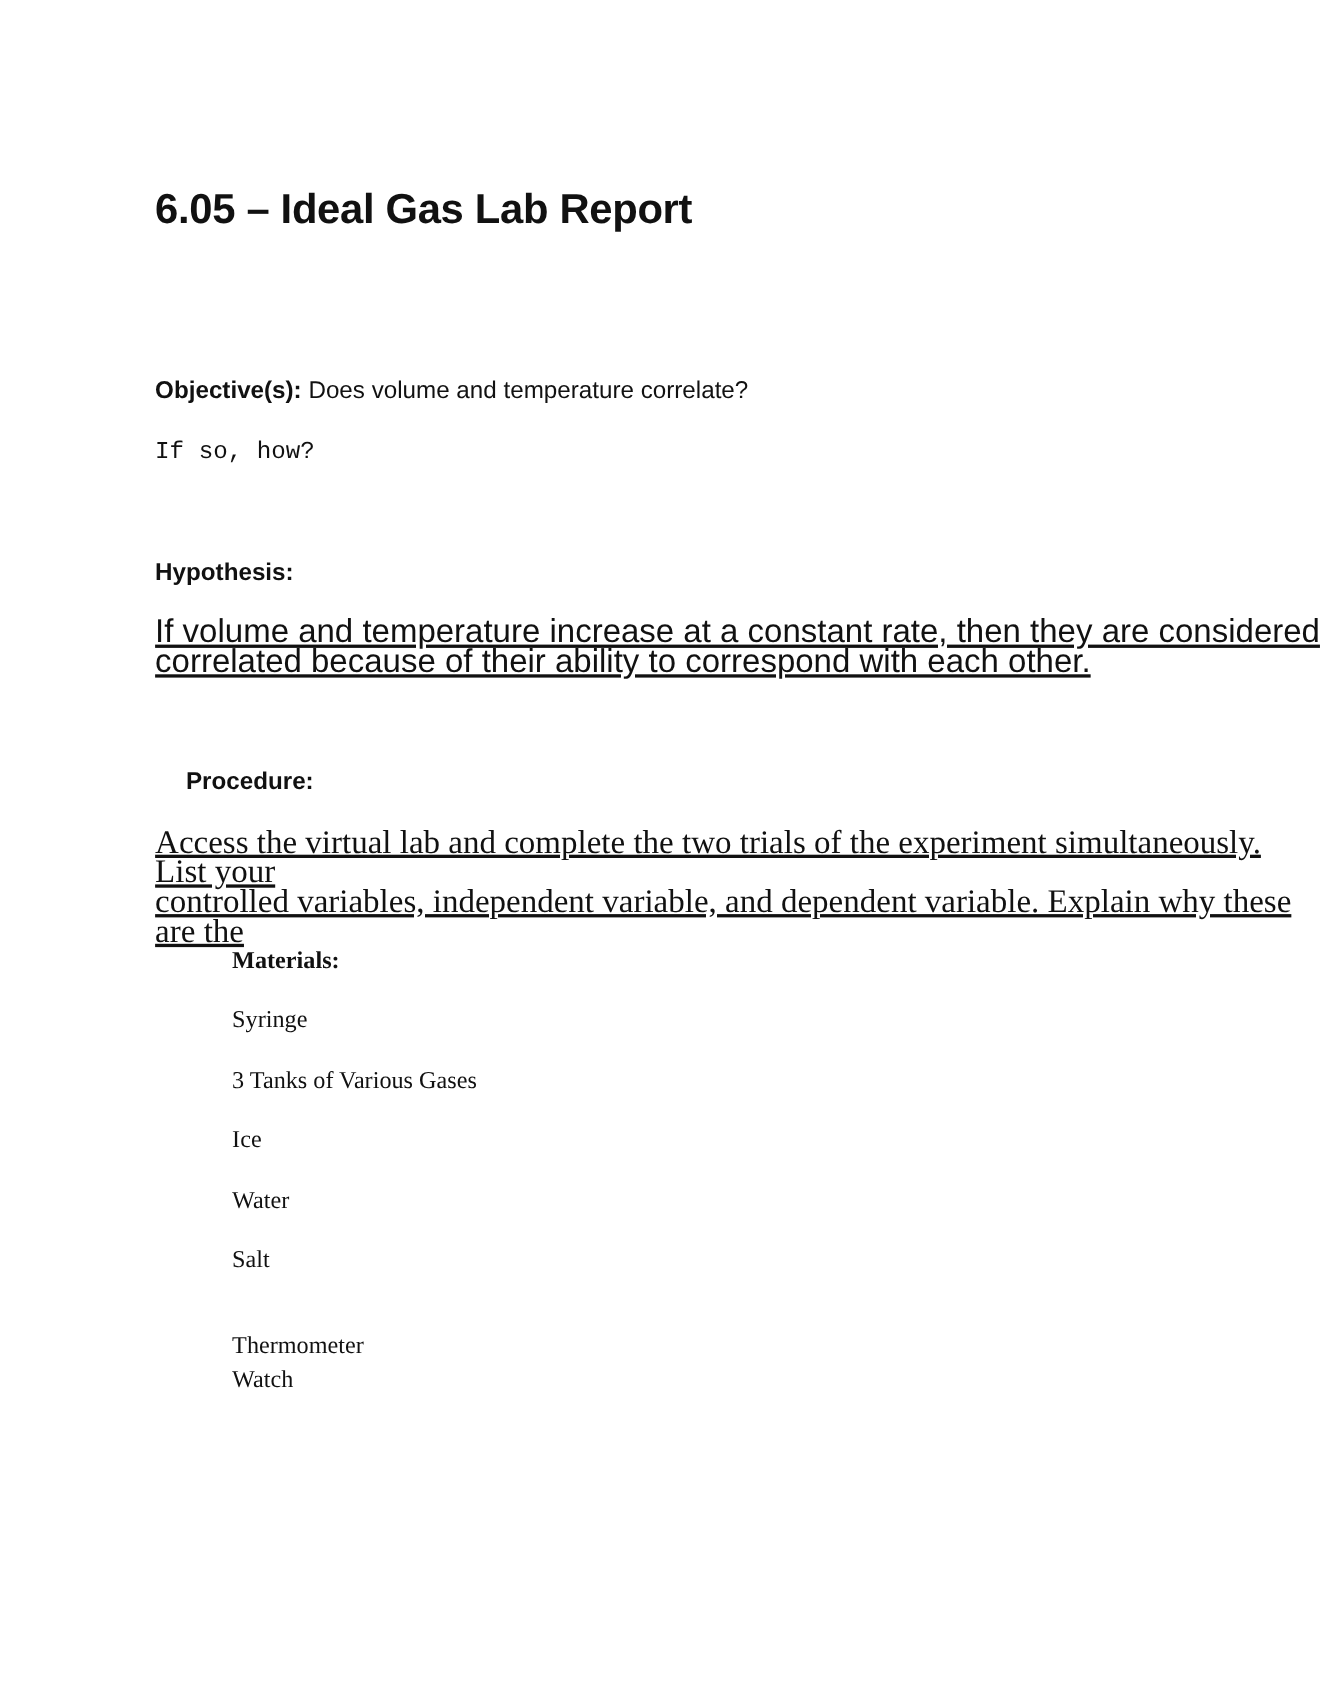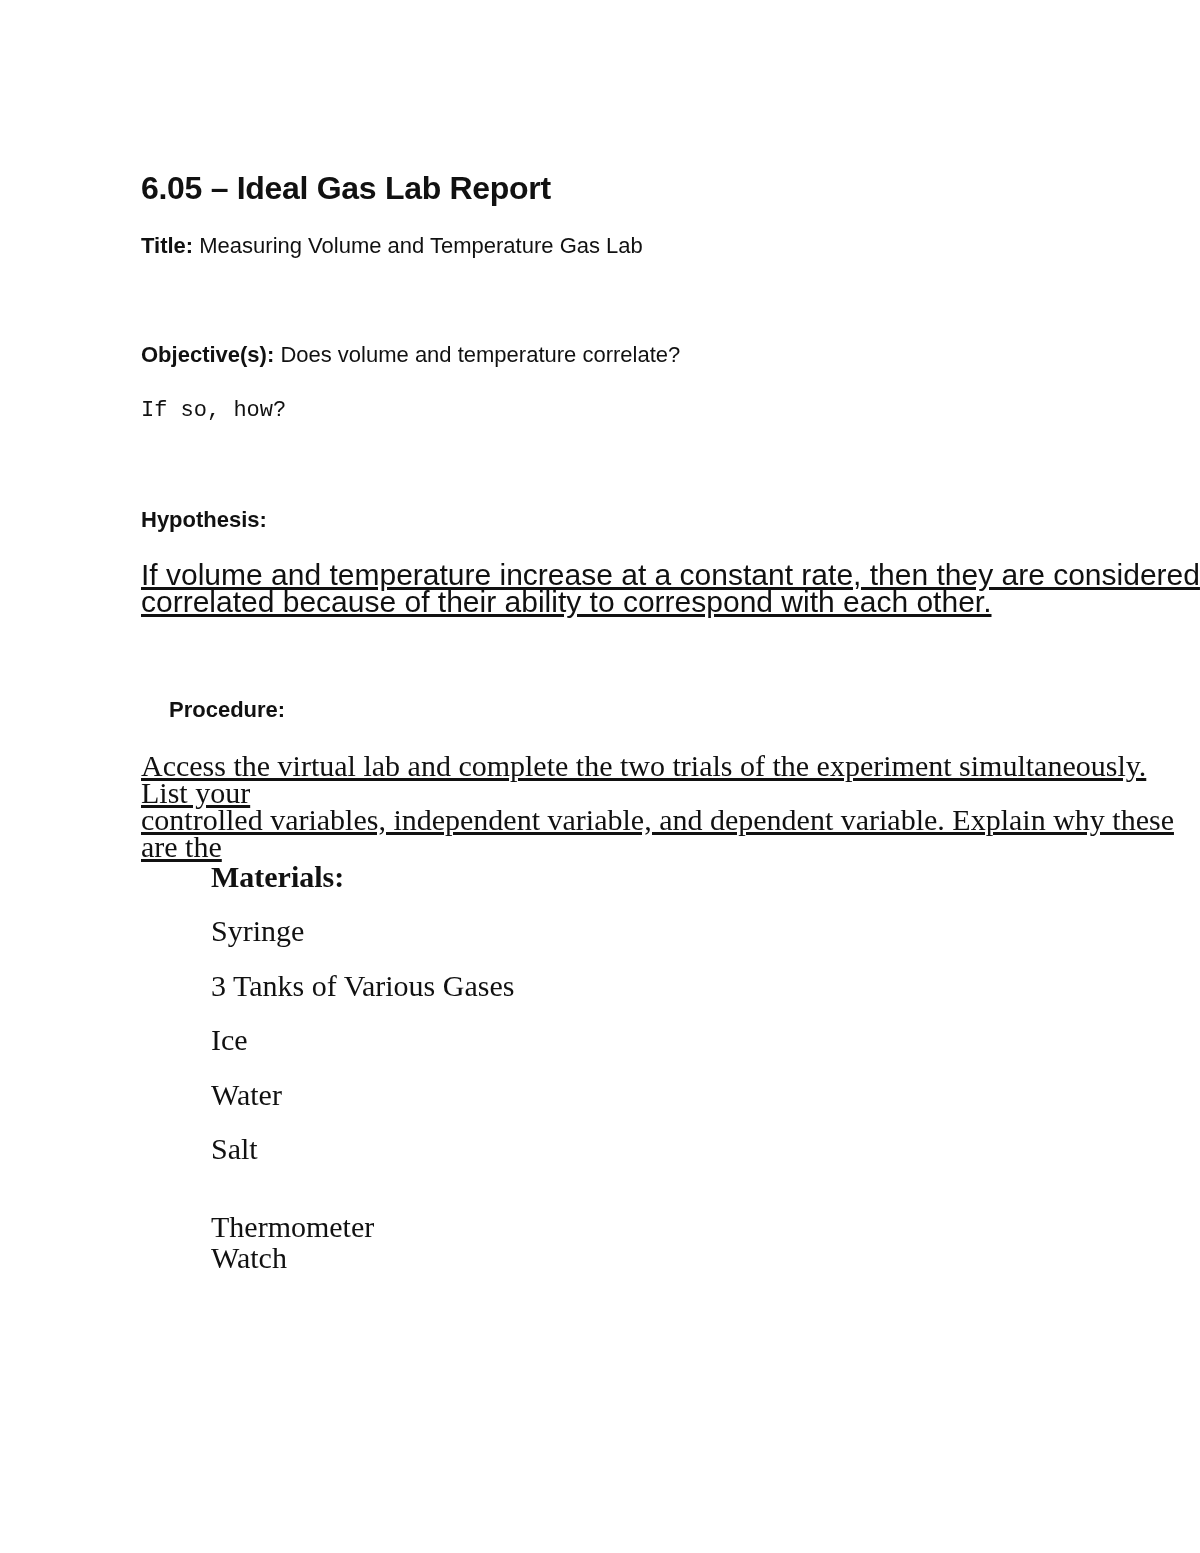--- a/index.html
+++ b/index.html
@@ -1,36 +1,33 @@
 <!DOCTYPE html>
 <html><head>
 <meta charset="utf-8">
 <style>
   html, body { margin: 0; padding: 0; background: #ffffff; }
   body { width: 1200px; height: 1553px; position: relative; overflow: hidden; color: #111; }
   .page { position: absolute; left: 0; top: 0; width: 1200px; height: 1553px; background: #fff; }
   .sans { font-family: "Liberation Sans", sans-serif; }
   .serif { font-family: "Liberation Serif", serif; }
   .abs { position: absolute; white-space: nowrap; }
-  h1 { margin: 0; font-size: 32px; font-weight: bold; letter-spacing: -0.3px; }
+  h1 { margin: 0; font-size: 38px; font-weight: bold; letter-spacing: -0.3px; }
   .lbl { font-weight: bold; }
   .s22 { font-size: 22px; }
   .para { position: absolute; line-height: 27px; font-size: 30px; text-decoration: underline; }
-  .mat { font-size: 30px; }
+  .mat { font-size: 22px; }
 </style>
 </head>
 <body>
 
 <div class="page">
 
   <h1 class="abs sans" style="left:141px; top:170px;">6.05 – Ideal Gas Lab Report</h1>
 
-  <div class="abs sans s22" style="left:141px; top:233px;">
-    <span class="lbl">Title:</span><span> Measuring Volume and Temperature Gas Lab</span>
-  </div>
 
   <div class="abs sans s22" style="left:141px; top:342px;">
     <span class="lbl">Objective(s):</span><span> Does volume and temperature correlate?</span>
   </div>
 
   <div class="abs sans s22" style="left:141px; top:398px;font-family:Liberation Mono, monospace;">If so, how?</div>
 
   <div class="abs sans s22 lbl" style="left:141px; top:507px;">Hypothesis:</div>
 
   <div class="para sans" style="left:141px; top:561px;">

